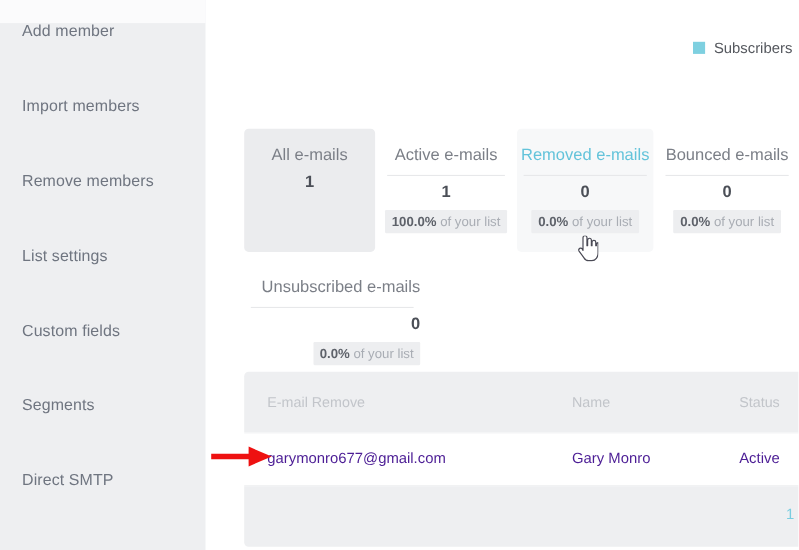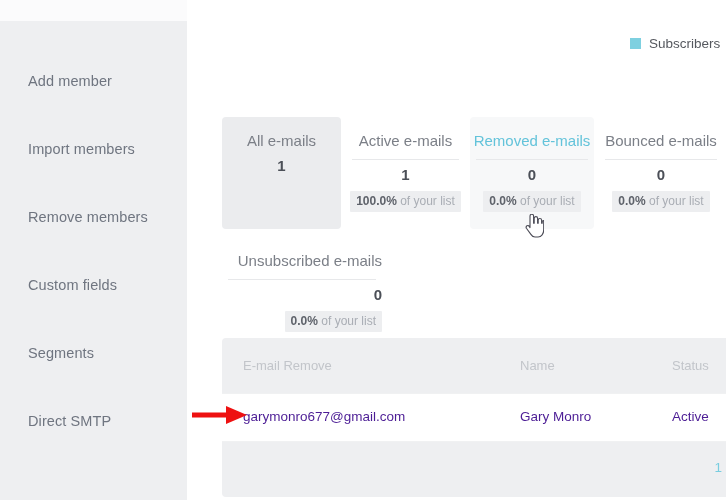--- a/index.html
+++ b/index.html
@@ -42,22 +42,22 @@
   }
   #sidebar-nav {
     position: absolute;
     left: 0;
     top: 21px;
     width: 187px;
   }
   .nav-item {
     height: 68px;
     display: flex;
-    align-items: flex-end;
-    padding-left: 28px;
+    align-items: flex-start;
+    padding-left: 20px;
     box-sizing: border-box;
     color: #6f7580;
     font-size: 14.5px;
     letter-spacing: 0.1px;
     cursor: pointer;
     user-select: none;
   }
 
   
   #main {
@@ -274,20 +274,23 @@
       <div class="nav-item">
         <span>Add member</span>
       </div>
       <div class="nav-item">
         <span>Import members</span>
       </div>
       <div class="nav-item">
         <span>Remove members</span>
       </div>
       <div class="nav-item">
+        <span>List settings</span>
+      </div>
+      <div class="nav-item">
         <span>Custom fields</span>
       </div>
       <div class="nav-item">
         <span>Segments</span>
       </div>
       <div class="nav-item">
         <span>Direct SMTP</span>
       </div>
     </div>
   </div>

